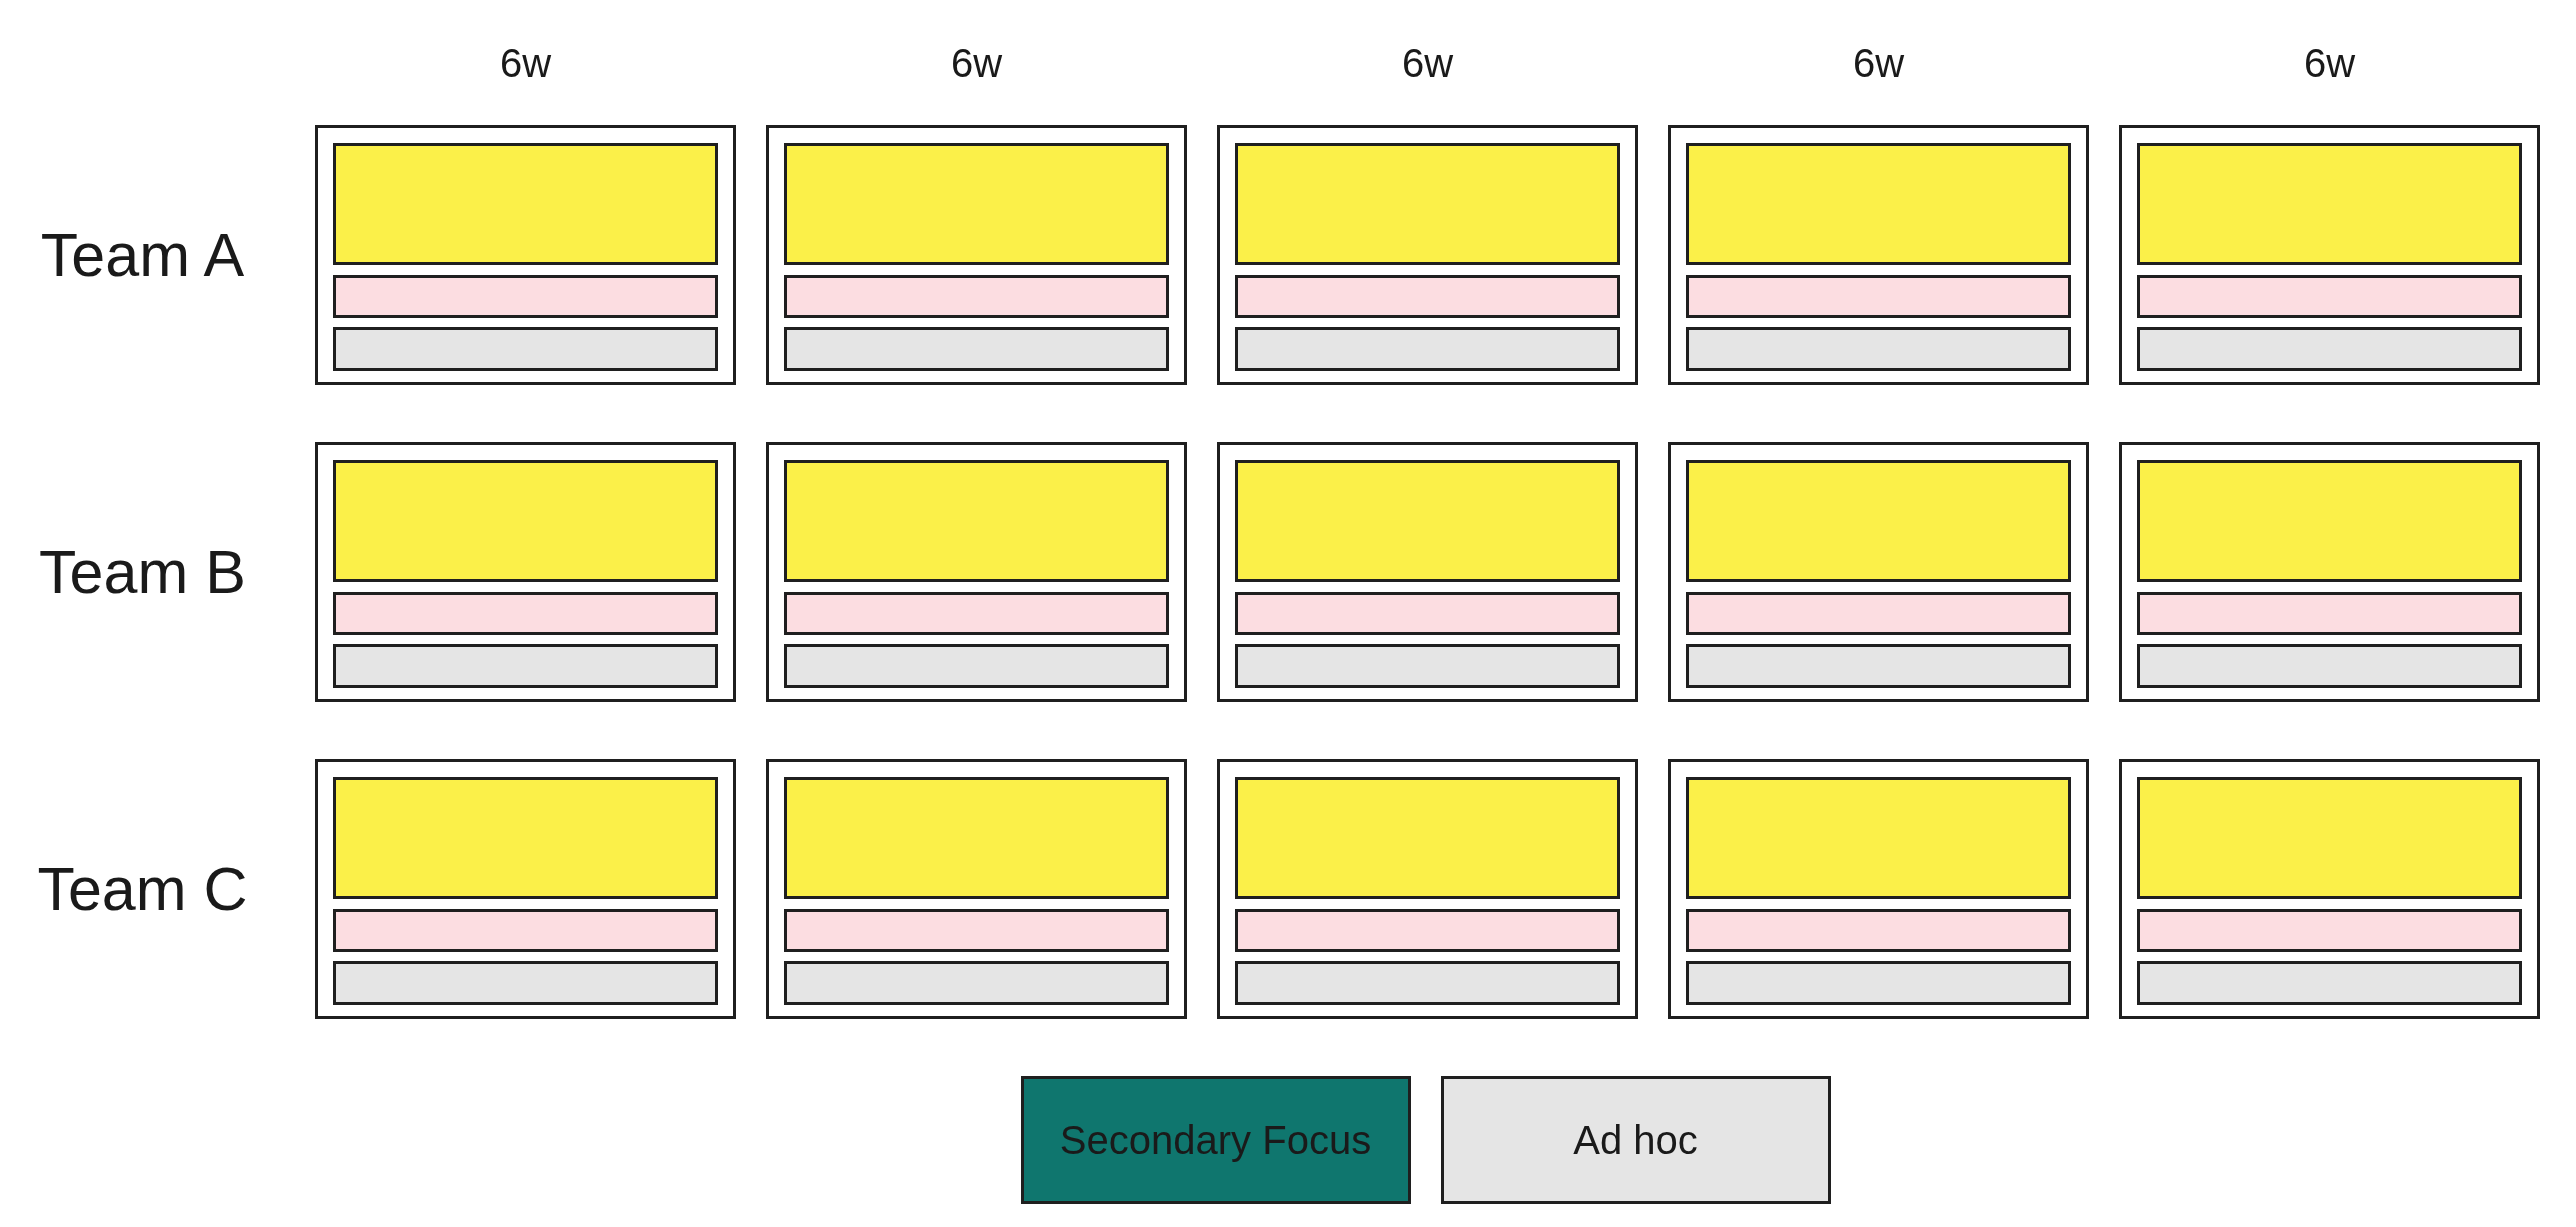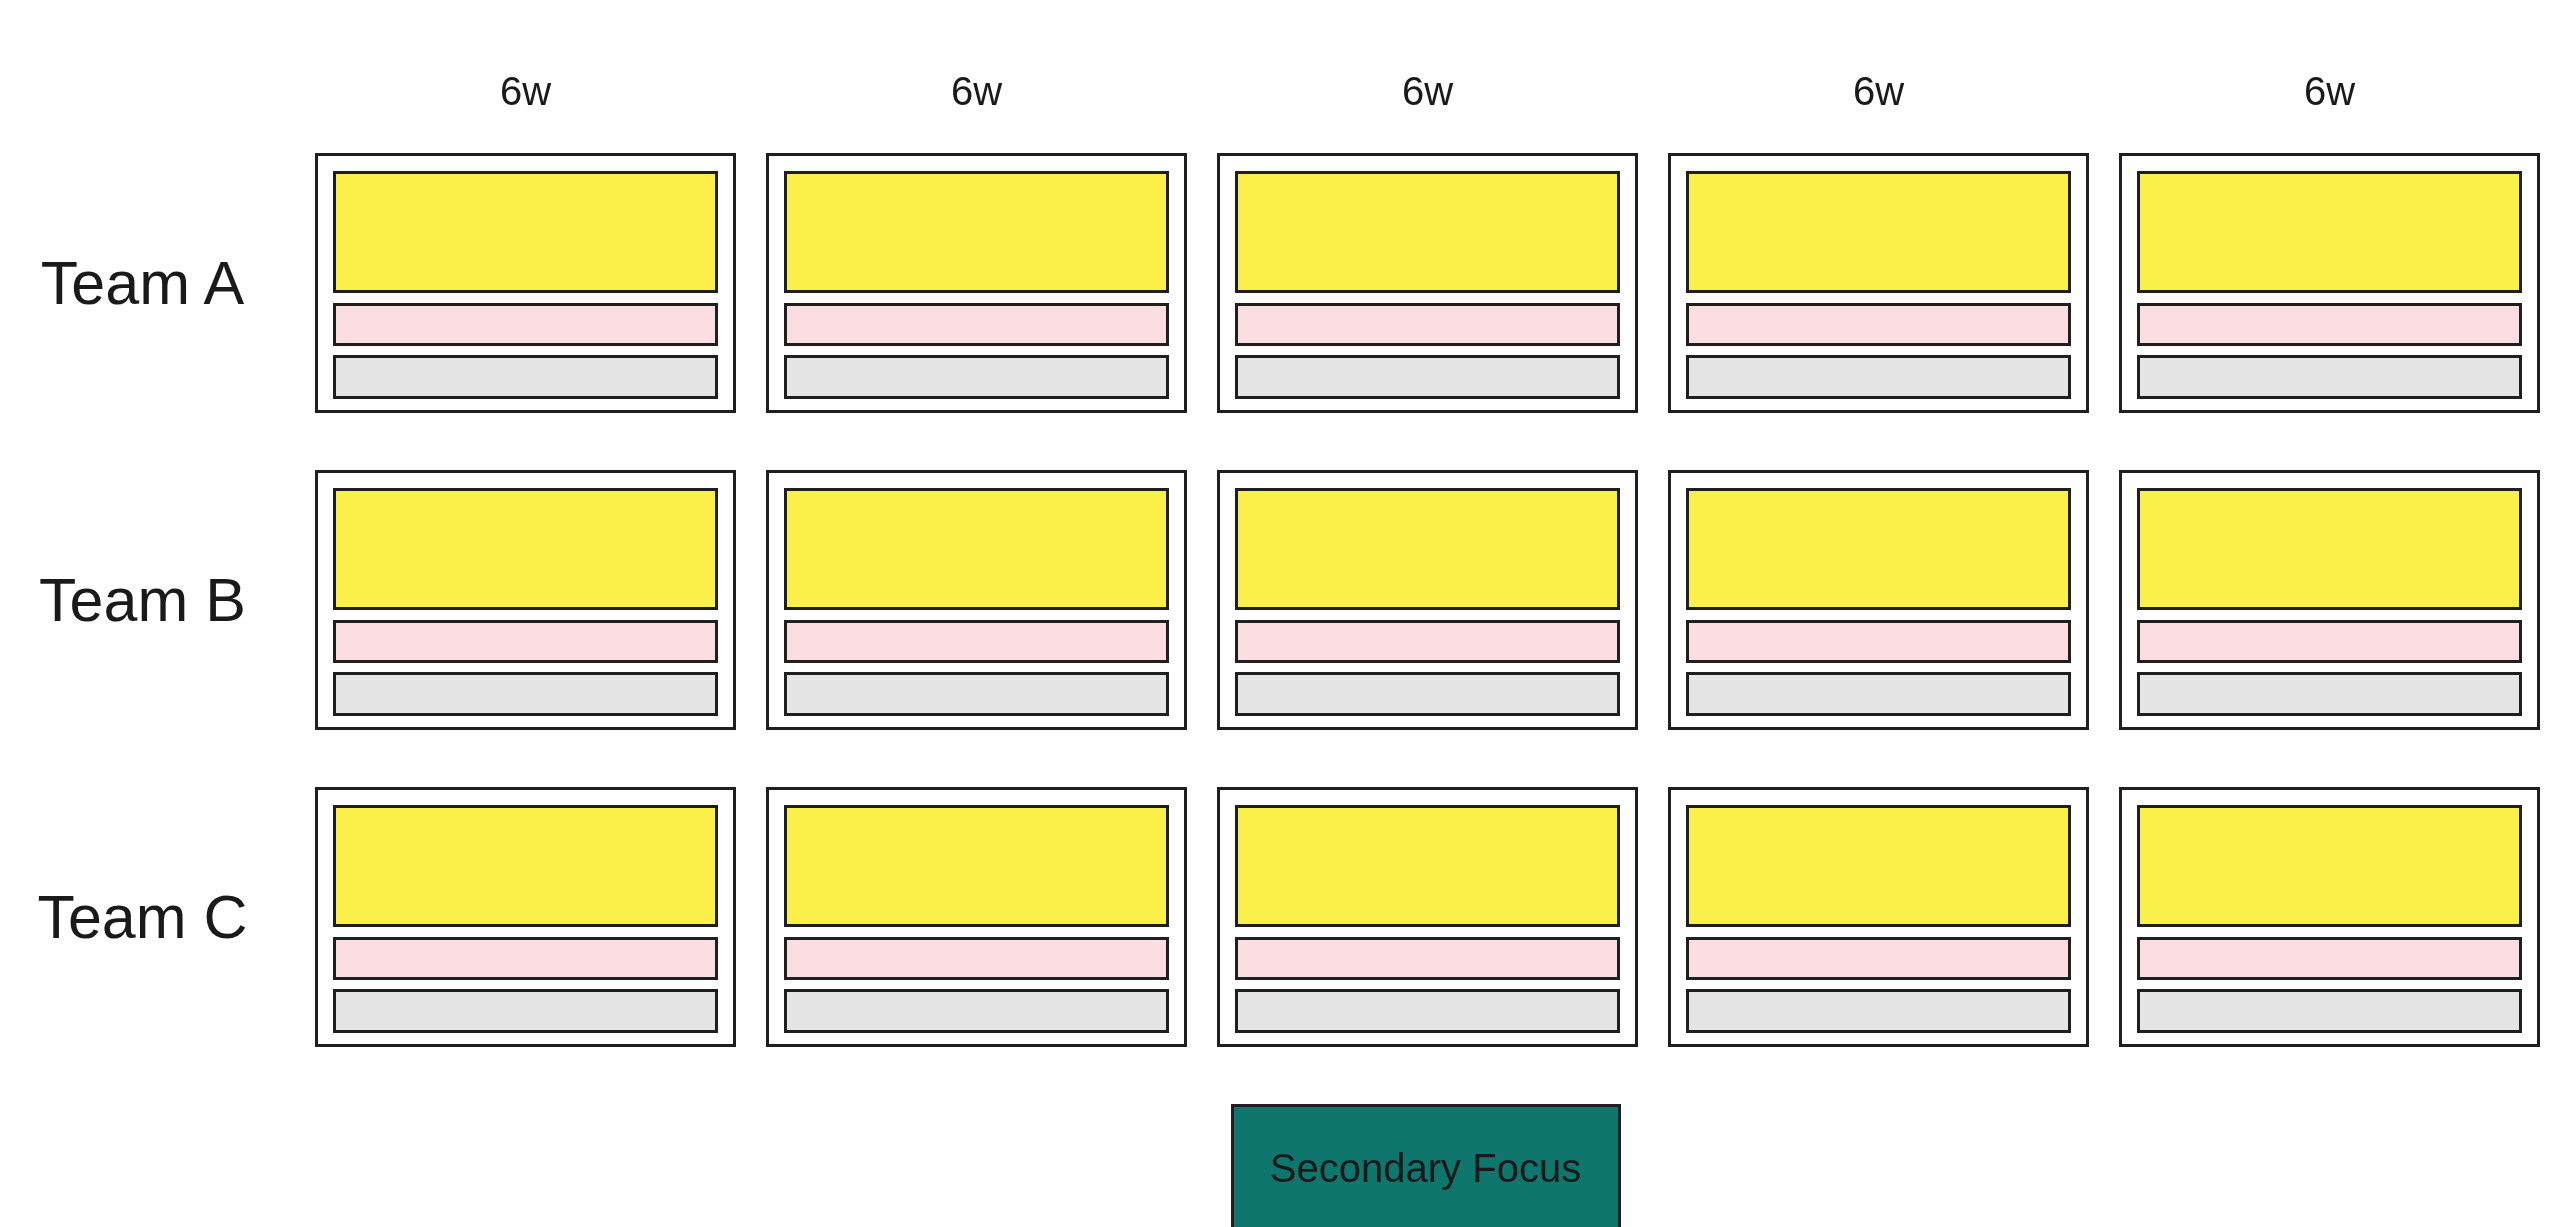--- a/index.html
+++ b/index.html
@@ -12,21 +12,20 @@
     width: 2576px;
     height: 1227px;
     background: var(--bg);
     font-family: "Liberation Sans", "DejaVu Sans", sans-serif;
     color: var(--text);
     overflow: hidden;
   }
   .figure {
     width: 2537px;
     height: 981px;
-    margin-top: 28px;
   }
   .grid-row {
     display: grid;
     grid-template-columns: 285px repeat(5, 421px);
     column-gap: 30px;
   }
   .header-row {
     height: 125px;
     align-items: center;
   }
@@ -182,15 +181,18 @@
         <div class="bar bar-0" style="background: rgb(251, 240, 73);"></div>
         <div class="bar bar-1" style="background: rgb(252, 221, 225);"></div>
         <div class="bar bar-2" style="background: rgb(229, 229, 229);"></div>
       </div>
     </div>
     <div class="legend-row">
 
       <div class="legend-box" style="background: #0f766e;">
         <span class="legend-label">Secondary Focus</span>
       </div>
+      <div class="legend-box" style="background: rgb(229, 229, 229);">
+        <span class="legend-label">Ad hoc</span>
+      </div>
     </div>
 </div>
 
 
 </body></html>

